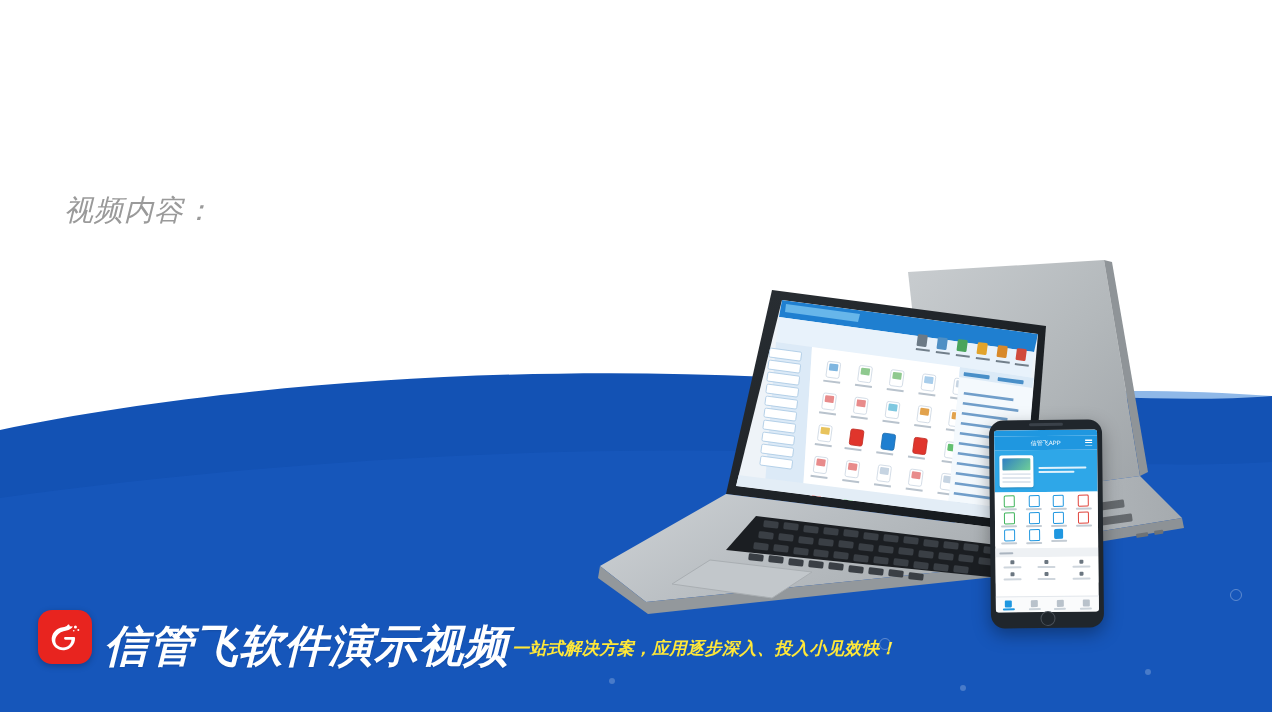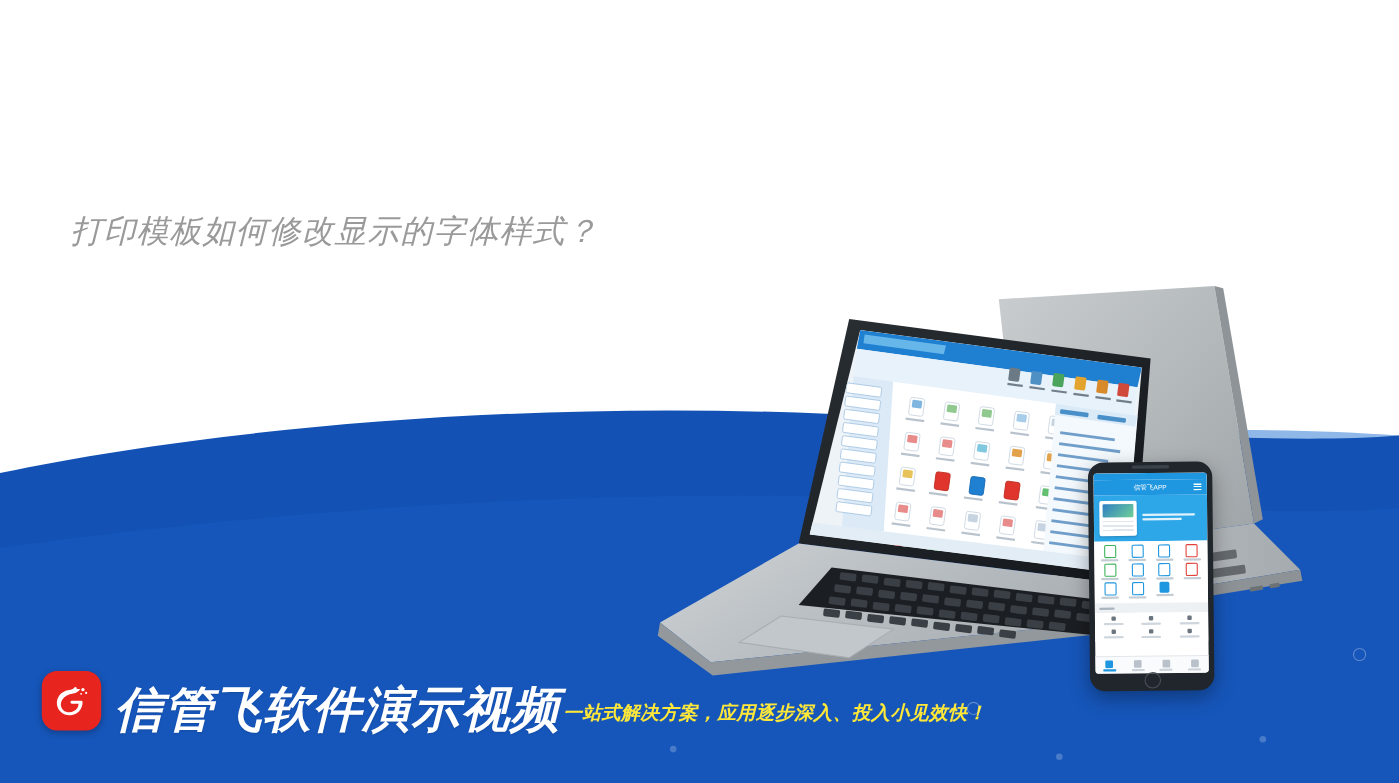--- a/index.html
+++ b/index.html
@@ -128,21 +128,21 @@
 
     <path d="M700,432 C880,392 1120,384 1272,396 L1272,470 C1110,454 880,470 700,500 Z" fill="#8FB8E8"></path>
 
     <path d="M0,430 C210,386 520,360 820,380 C1030,394 1170,404 1272,396 L1272,712 L0,712 Z" fill="#1352B4"></path>
 
     <path d="M0,498 C260,462 560,442 860,454 C1060,462 1180,468 1272,462 L1272,712 L0,712 Z" fill="#1A5AC0" opacity="0.55"></path>
   </svg>
 
 
   <div class="subtitle">
-    <div>打印模板如何修改显示的字体样式？</div>
+    <div>视频内容：</div>
   </div>
 
   <div class="devices">
 
     <svg class="laptop-back" viewBox="0 0 330 330" aria-hidden="true">
       <defs>
         <linearGradient id="lidg" x1="0" y1="0" x2="1" y2="1">
           <stop offset="0" stop-color="#c9cdd0"></stop>
           <stop offset="0.55" stop-color="#b2b7ba"></stop>
           <stop offset="1" stop-color="#9ea3a7"></stop>

